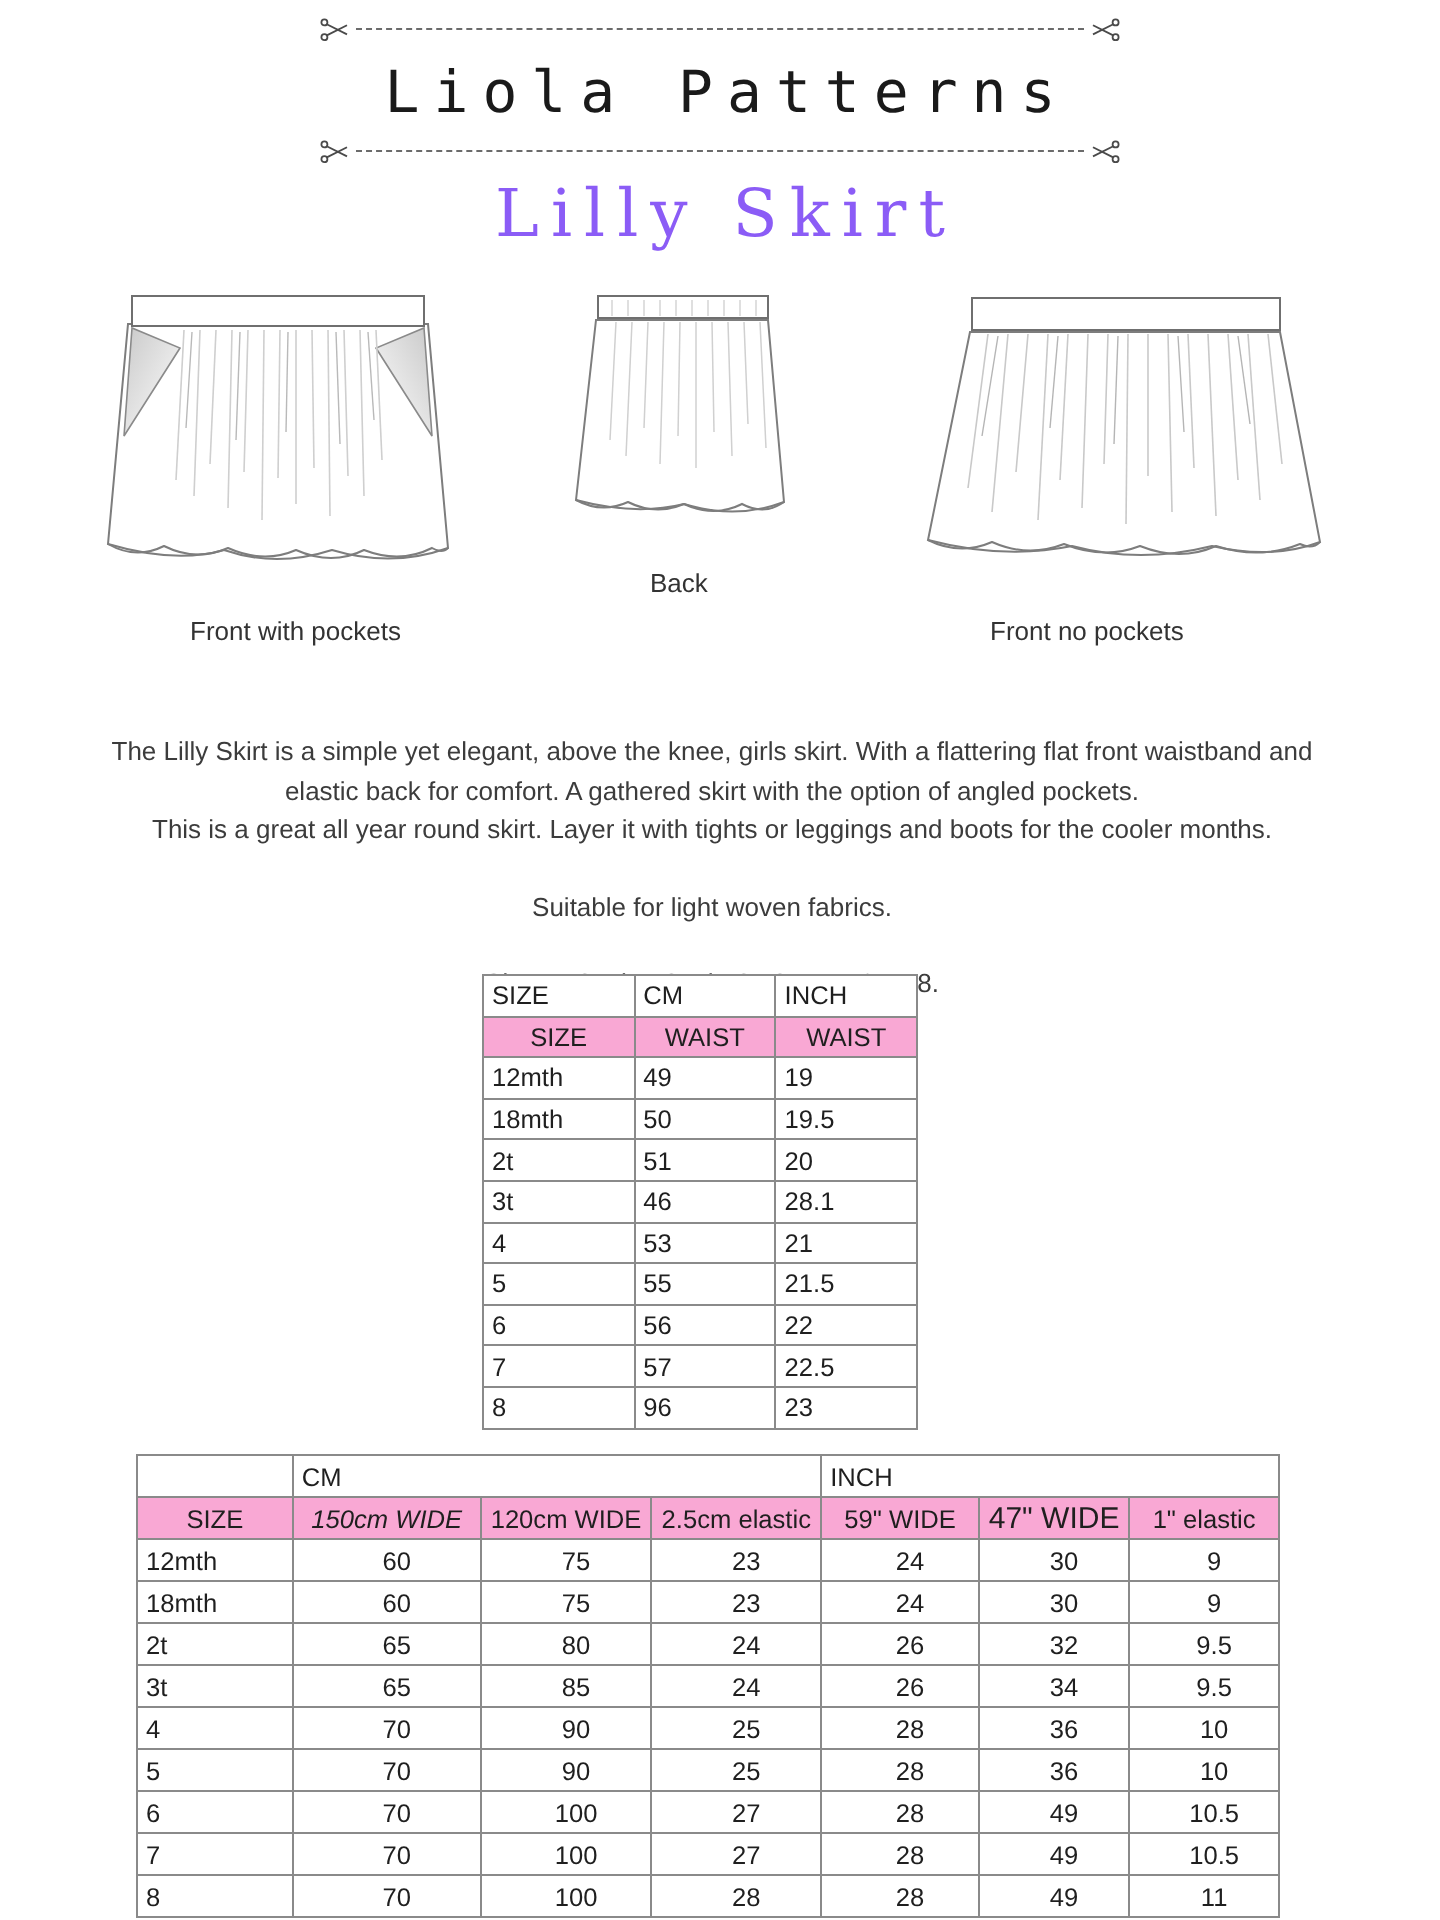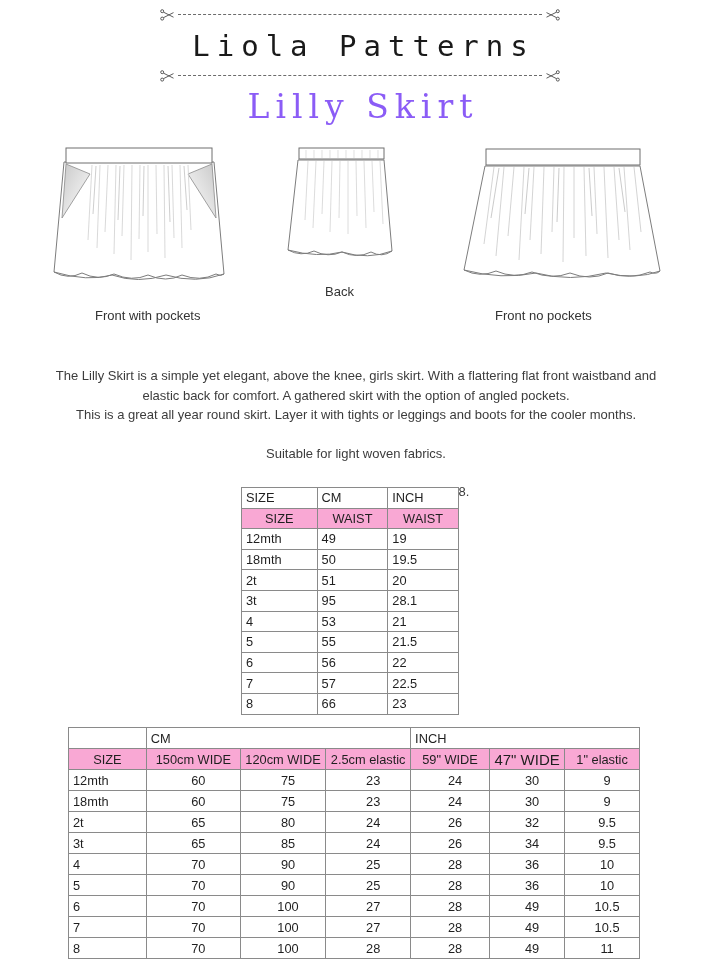--- a/index.html
+++ b/index.html
@@ -91,21 +91,21 @@
   #table-body { left: 241px; top: 487px; width: 218px; }
   #table-body td { height: 20.6px; }
   #table-body .c1 { width: 76px; }
   #table-body .c2 { width: 71px; }
   #table-body .c3 { width: 71px; }
 
   
   #table-fabric { left: 68px; top: 727px; width: 572px; }
   #table-fabric td { height: 21px; }
   #table-fabric .f1 { width: 77px; }
-  #table-fabric .f2 { width: 93px; }
+  #table-fabric .f2 { width: 93px; font-style: italic; }
   #table-fabric .f3 { width: 72px; }
   #table-fabric .f4 { width: 84px; }
   #table-fabric .f5 { width: 78px; }
   #table-fabric .f6 { width: 73px; }
   #table-fabric .f7 { width: 74px; }
   #table-fabric .big { font-size: 15px; }
 </style>
 </head>
 <body>
 
@@ -305,21 +305,21 @@
         <td class="left">50</td>
         <td class="left">19.5</td>
       </tr>
       <tr>
         <td class="left">2t</td>
         <td class="left">51</td>
         <td class="left">20</td>
       </tr>
       <tr>
         <td class="left">3t</td>
-        <td class="left">95</td>
+        <td class="left">46</td>
         <td class="left">28.1</td>
       </tr>
       <tr>
         <td class="left">4</td>
         <td class="left">53</td>
         <td class="left">21</td>
       </tr>
       <tr>
         <td class="left">5</td>
         <td class="left">55</td>
@@ -330,21 +330,21 @@
         <td class="left">56</td>
         <td class="left">22</td>
       </tr>
       <tr>
         <td class="left">7</td>
         <td class="left">57</td>
         <td class="left">22.5</td>
       </tr>
       <tr>
         <td class="left">8</td>
-        <td class="left">66</td>
+        <td class="left">96</td>
         <td class="left">23</td>
       </tr>
     </tbody>
   </table>
 
   <table class="tbl" id="table-fabric">
     <tbody>
       <tr class="hdr-top">
         <td class="f1"></td>
         <td class="left" colspan="3">CM</td>

